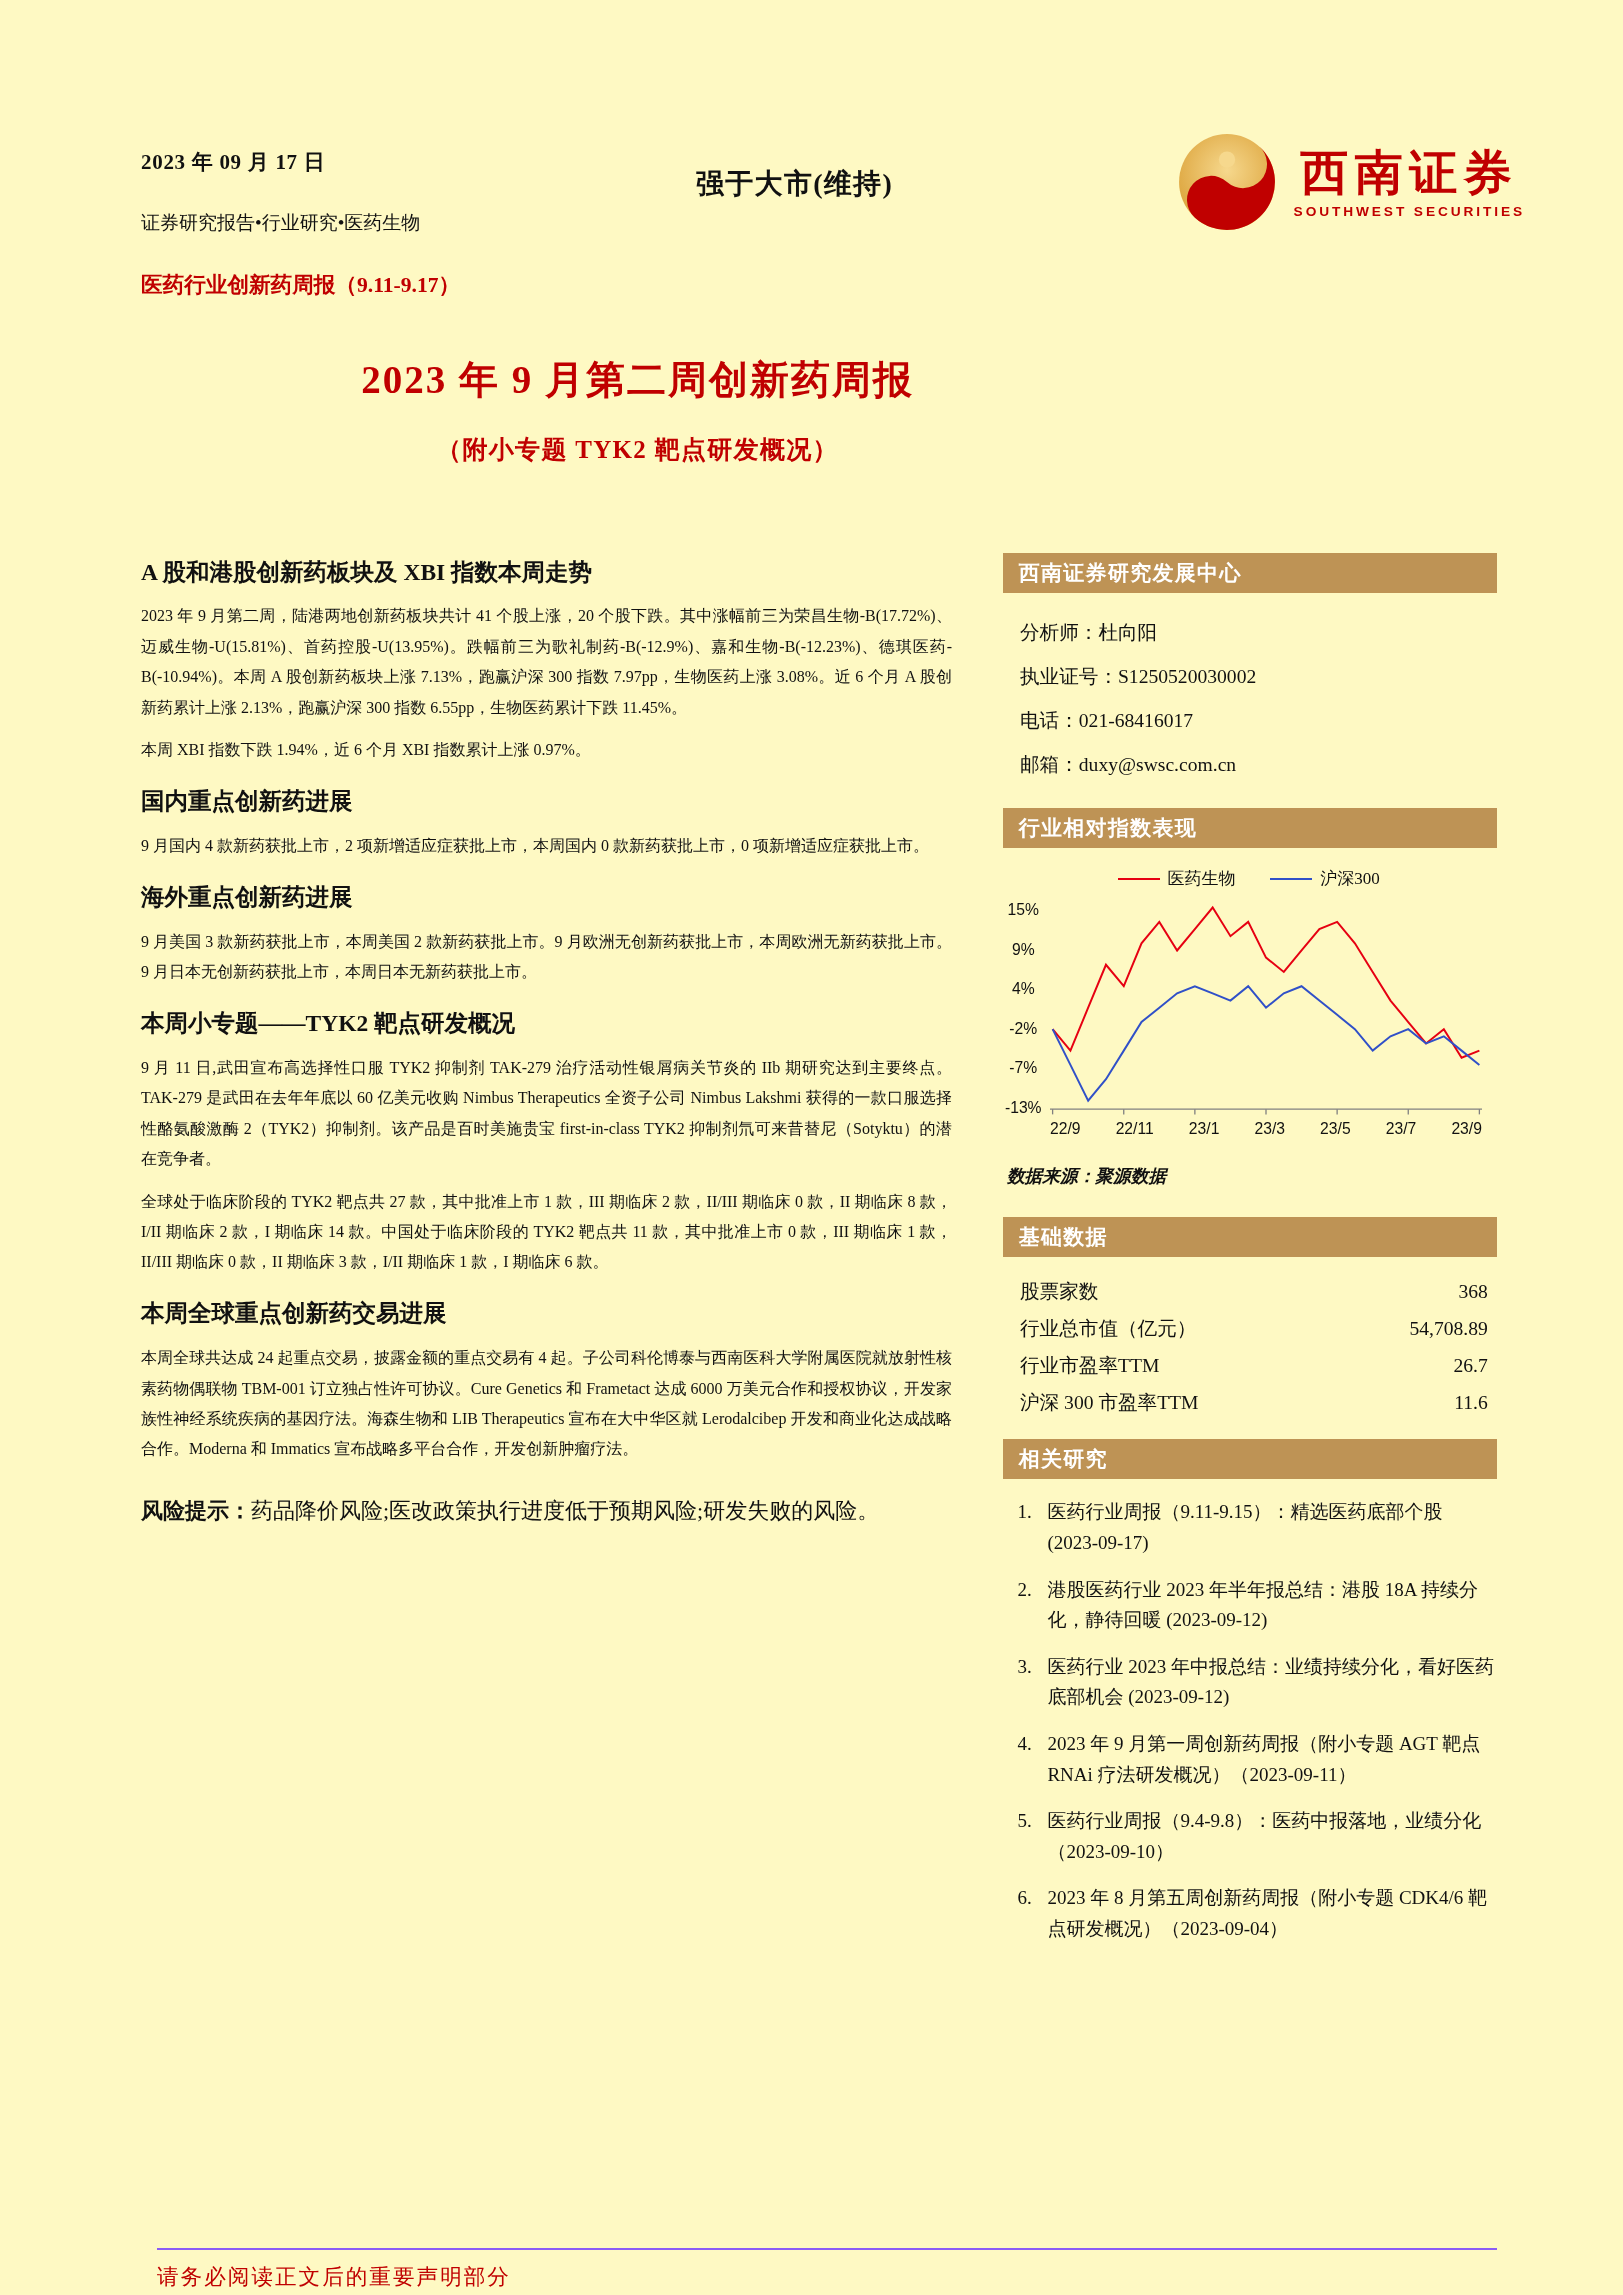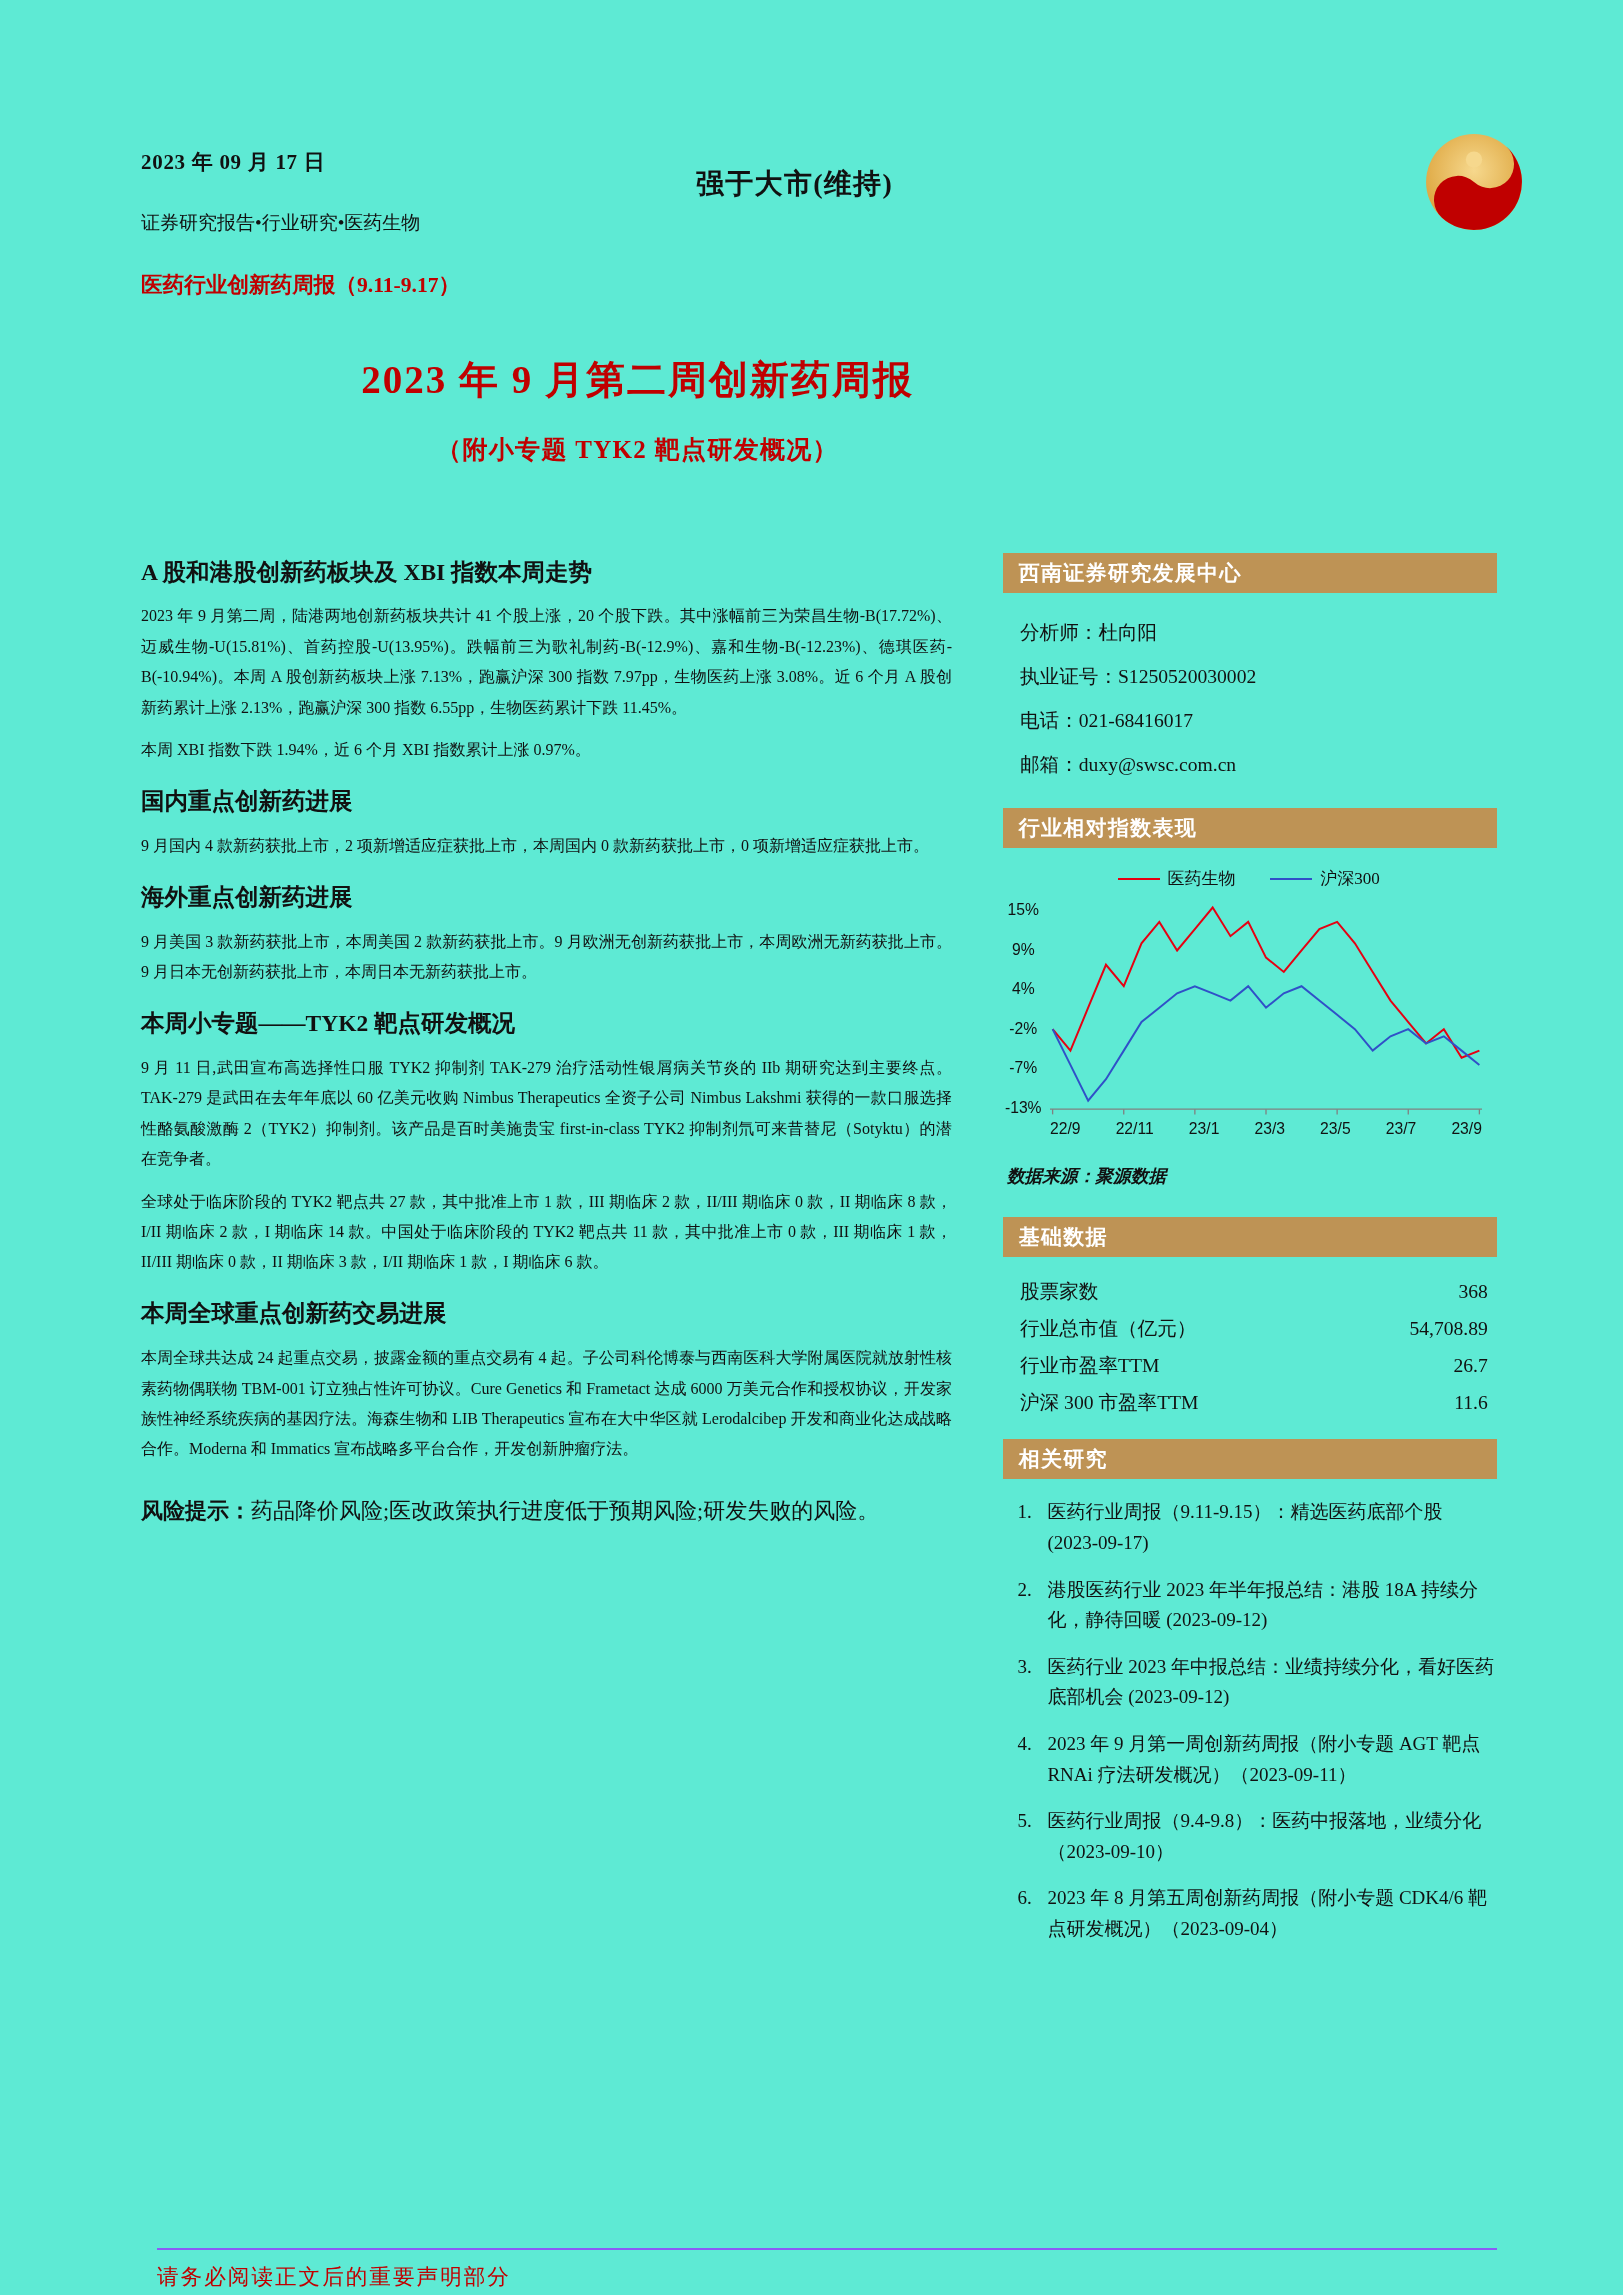--- a/index.html
+++ b/index.html
@@ -1,18 +1,18 @@
 <!DOCTYPE html>
 <html style="font-size:10.5px"><head>
 <meta charset="utf-8">
 <style>
   * { margin:0; padding:0; box-sizing:border-box; }
   body { background:#fff; }
   .page {
-    position:relative; width:1623px; height:2295px; background:#5eead4;
+    position:relative; width:1623px; height:2295px; background:#fef9c3;
     font-family:"Liberation Serif", serif; color:#111; overflow:hidden;
   }
 
   
   .header-left { position:absolute; left:141px; top:148px; }
   .h-date   { font-size:21px; font-weight:bold; letter-spacing:0.7px; }
   .h-cat    { font-size:19px; margin-top:34px; }
   .h-series { font-size:21.6px; font-weight:bold; color:#c00000; margin-top:34px; }
   .h-rating { position:absolute; left:696px; top:165px; font-size:28px; font-weight:bold; letter-spacing:1.3px; }
 
@@ -89,20 +89,24 @@
           <radialGradient id="gold" cx="50%" cy="38%" r="70%">
             <stop offset="0%" stop-color="#f6d88d"></stop>
             <stop offset="100%" stop-color="#d89b2e"></stop>
           </radialGradient>
         </defs>
         <circle cx="50" cy="50" r="47" fill="url(#gold)"></circle>
         <path d="M50,3 a47,47 0 0,1 0,94 a23.5,23.5 0 0,1 0,-47 a23.5,23.5 0 0,0 0,-47 z" fill="#c00000" transform="rotate(42 50 50)"></path>
         <circle cx="50" cy="28" r="8" fill="#f6d88d"></circle>
         <circle cx="50" cy="72" r="8" fill="#c00000"></circle>
       </svg>
+    </span>
+    <span class="logo-text">
+      <div class="logo-cn">西南证券</div>
+      <div class="logo-en">SOUTHWEST SECURITIES</div>
     </span>
   </div>
 
   <div class="doc-title">2023 年 9 月第二周创新药周报</div>
   <div class="doc-subtitle">（附小专题 TYK2 靶点研发概况）</div>
 
   <div class="content">
 
     <div class="main-col">
       <h3 class="sec-heading first">A 股和港股创新药板块及 XBI 指数本周走势</h3>

